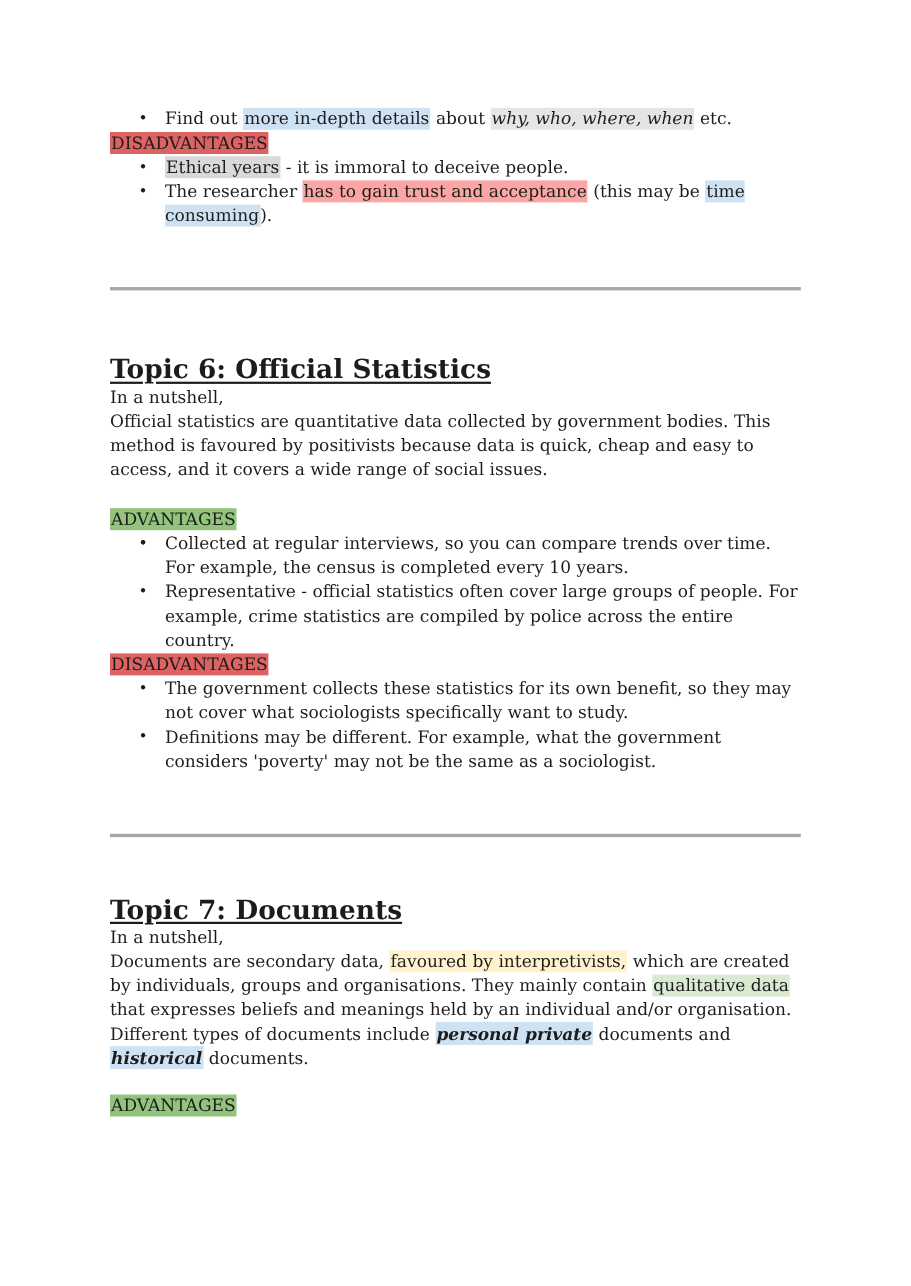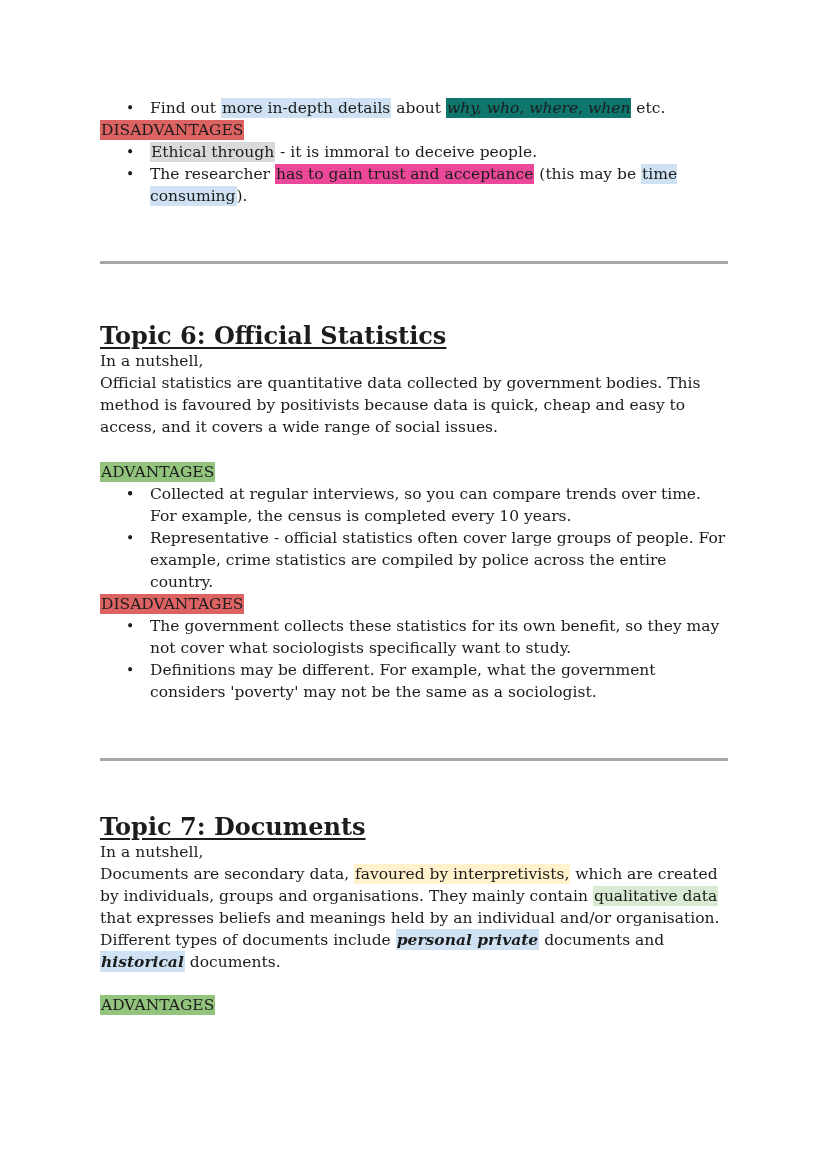--- a/index.html
+++ b/index.html
@@ -57,24 +57,24 @@
   }
   .hl {
     padding: 1px 1px;
   }
 </style>
 </head>
 <body>
 
 <div class="page">
   <div id="doc-content">
-      <div class="blk bullet"><span class="marker">•</span><span class="content"><span>Find out </span><span class="hl" style="background-color: rgb(207, 226, 243); margin-top: 44px;">more in-depth details</span><span> about </span><span class="hl" style="background-color: #0f766e; font-style: italic;">why, who, where, when</span><span> etc.</span></span></div>
+      <div class="blk bullet"><span class="marker">•</span><span class="content"><span>Find out </span><span class="hl" style="background-color: rgb(207, 226, 243); margin-top: 44px;">more in-depth details</span><span> about </span><span class="hl" style="background-color: #e5e5e5; font-style: italic;">why, who, where, when</span><span> etc.</span></span></div>
       <div class="blk label"><span class="content"><span class="hl" style="background-color: rgb(221, 99, 99);">DISADVANTAGES</span></span></div>
-      <div class="blk bullet"><span class="marker">•</span><span class="content"><span class="hl" style="background-color: rgb(217, 217, 217);">Ethical through</span><span> - it is immoral to deceive people.</span></span></div>
-      <div class="blk bullet"><span class="marker">•</span><span class="content"><span>The researcher </span><span class="hl" style="background-color: #ec4899;">has to gain trust and acceptance</span><span> (this may be </span><span class="hl" style="background-color: rgb(207, 226, 243);">time consuming</span><span>).</span></span></div>
+      <div class="blk bullet"><span class="marker">•</span><span class="content"><span class="hl" style="background-color: rgb(217, 217, 217);">Ethical years</span><span> - it is immoral to deceive people.</span></span></div>
+      <div class="blk bullet"><span class="marker">•</span><span class="content"><span>The researcher </span><span class="hl" style="background-color: #fca5a5;">has to gain trust and acceptance</span><span> (this may be </span><span class="hl" style="background-color: rgb(207, 226, 243);">time consuming</span><span>).</span></span></div>
       <div style="height: 54px;"></div>
       <div class="divider"></div>
       <div style="height: 58px;"></div>
       <div class="blk heading"><span class="content"><span style="font-weight: bold;">Topic 6: Official Statistics</span></span></div>
       <div class="blk text"><span class="content"><span>In a nutshell,</span></span></div>
       <div class="blk text"><span class="content"><span>Official statistics are quantitative data collected by government bodies. This method is favoured by positivists because data is quick, cheap and easy to access, and it covers a wide range of social issues.</span></span></div>
       <div style="height: 23px;"></div>
       <div class="blk label"><span class="content"><span class="hl" style="background-color: rgb(147, 196, 125);">ADVANTAGES</span></span></div>
       <div class="blk bullet"><span class="marker">•</span></div>
       <div class="blk bullet"><span class="marker">•</span><span class="content"><span>Collected at regular interviews, so you can compare trends over time. For example, the census is completed every 10 years.</span></span></div>

